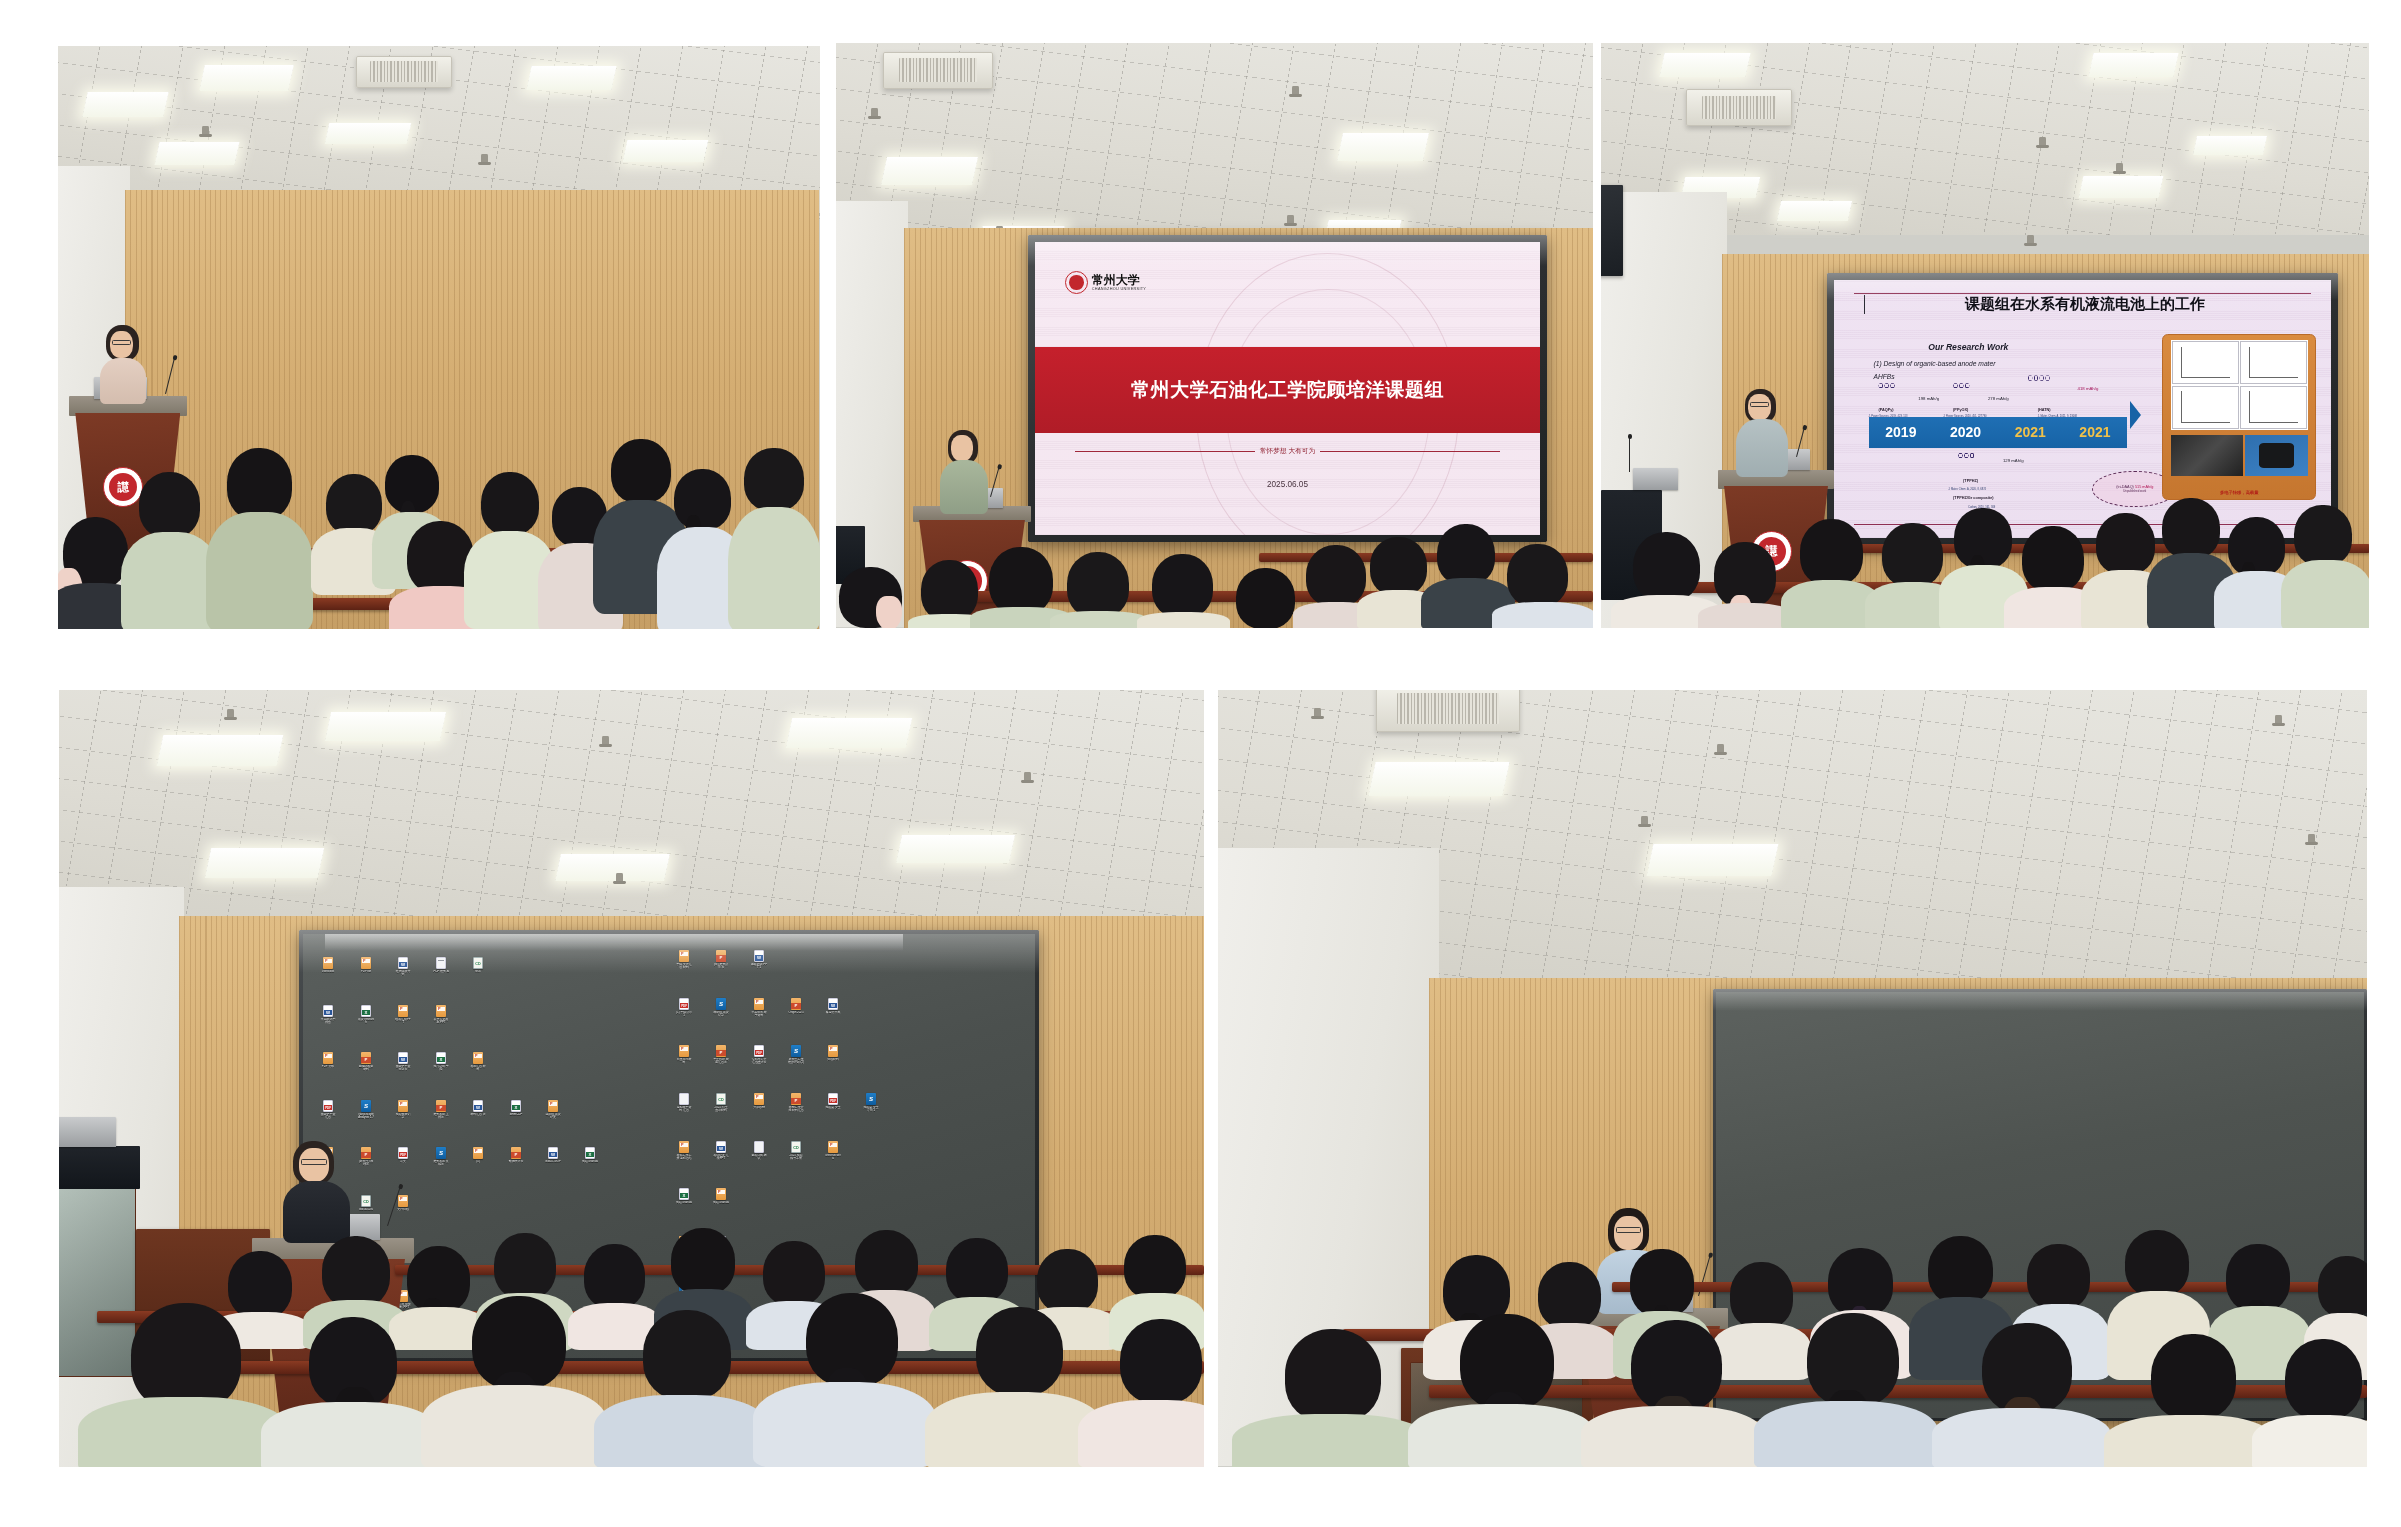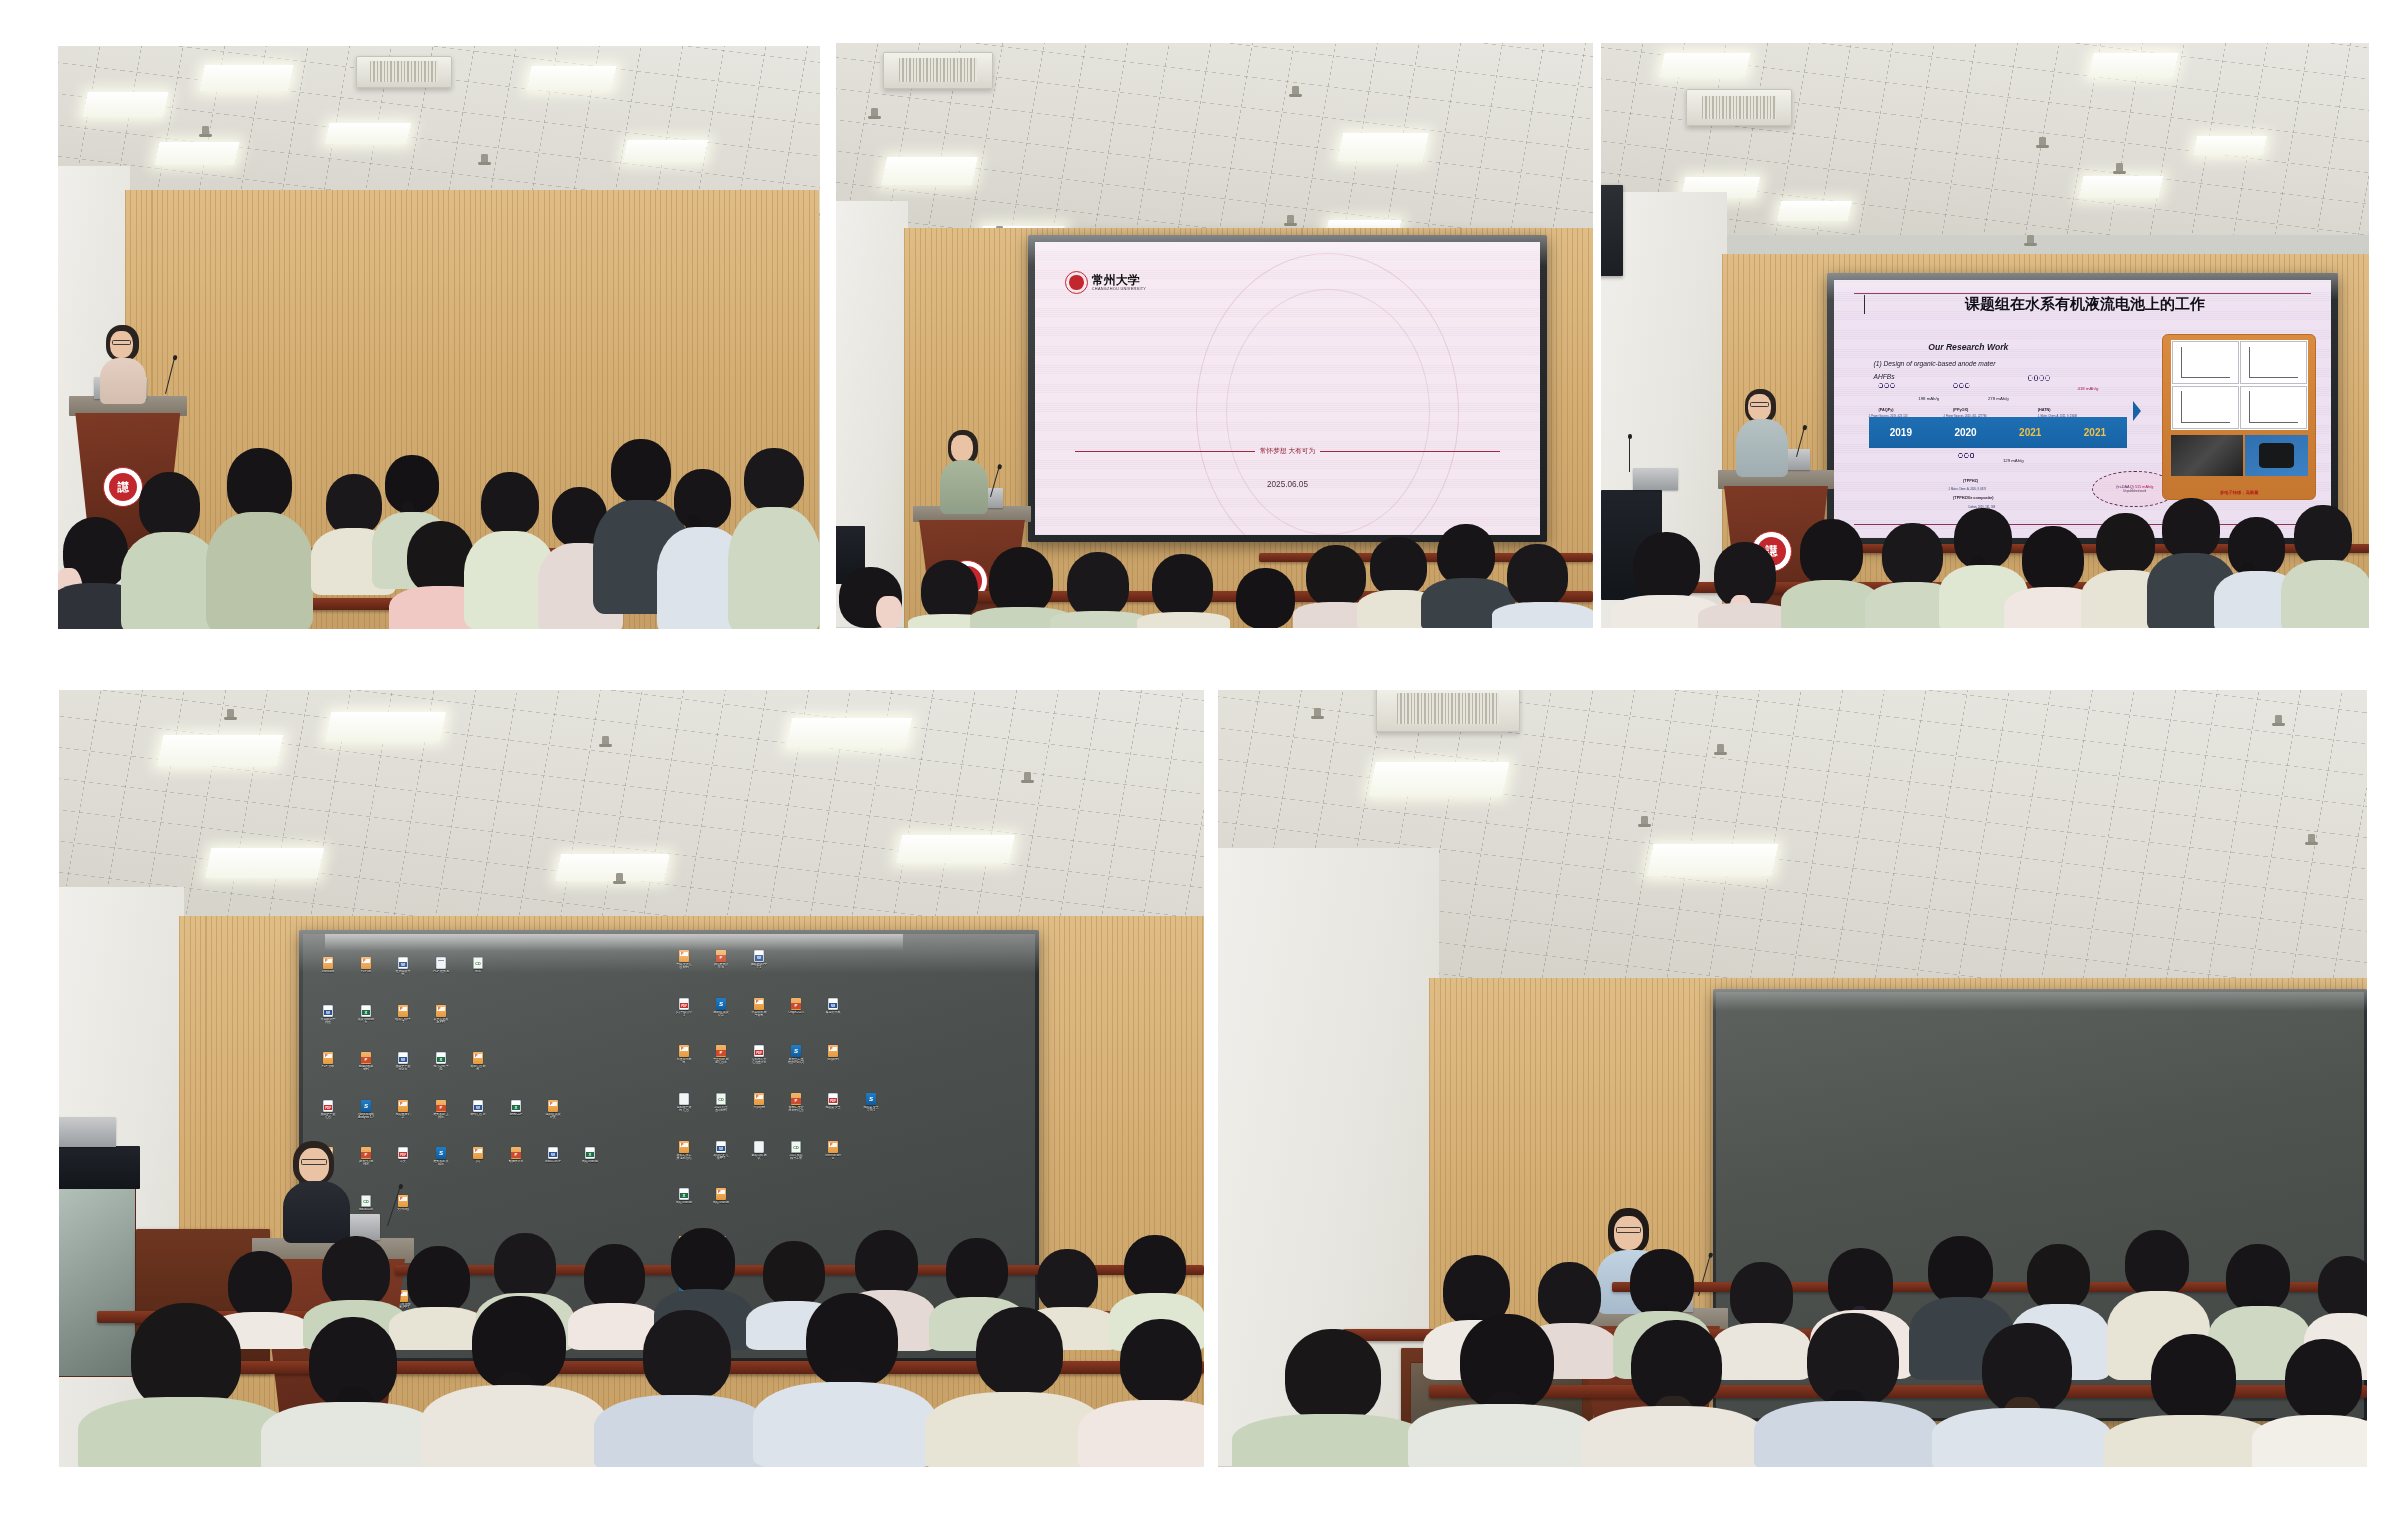--- a/index.html
+++ b/index.html
@@ -381,20 +381,23 @@
           <div class="watermark"></div>
           <div class="logo-row">
             <div style="width:23px;height:23px;border-radius:50%;border:1.2px solid #c2272d;position:relative;">
               <div style="position:absolute;inset:16%;border-radius:50%;background:#c2272d;"></div>
             </div>
             <div style="line-height:1.05;">
               <div style="font-size:12px;font-weight:bold;color:#111;">常州大学</div>
               <div style="font-size:3.8px;letter-spacing:.08em;color:#333;">CHANGZHOU UNIVERSITY</div>
             </div>
           </div>
+          <div class="red-band">
+            <span class="band-text" style="font-size:19px;">常州大学石油化工学院顾培洋课题组</span>
+          </div>
           <div class="motto-row">
             <span class="motto-rule"></span>
             <span class="motto-text" style="font-size:6.7px;">常怀梦想 大有可为</span>
             <span class="motto-rule"></span>
           </div>
           <div class="s-date2" style="font-size:8.2px;">2025.06.05</div>
         </div>
       </div>
       <div class="screen-glare"></div>
     </div>
@@ -513,21 +516,21 @@
                 <span class="hex"></span>
                 <span class="hex"></span>
               </div>
           <div class="mahval" style="left:49%;top:41%;font-size:4.3px;color:#a4145a;">418 mAh/g</div>
           <div class="cap" style="left:41%;top:49.5%;font-size:3.8px;">(HATN)</div>
 
           <div class="ref" style="left:7%;top:52.5%;font-size:2.6px;">J. Power Sources, 2019, 423, 113</div>
           <div class="ref" style="left:22%;top:52.5%;font-size:2.6px;">J. Power Sources, 2020, 451, 227790</div>
           <div class="ref" style="left:41%;top:52.5%;font-size:2.6px;">J. Mater. Chem. A, 2021, 9, 23008</div>
 
-          <div class="arrow-bar" style="font-size:10px;">
+          <div class="arrow-bar" style="font-size:14px;">
             <span class="yearlbl">2019</span>
             <span class="yearlbl">2020</span>
             <span class="yearlbl hi">2021</span>
             <span class="yearlbl hi">2021</span>
           </div>
 
           <div class="hexrow" style="left:25%;top:67%;">
                 <span class="hex"></span>
                 <span class="hex"></span>
                 <span class="hex"></span>

